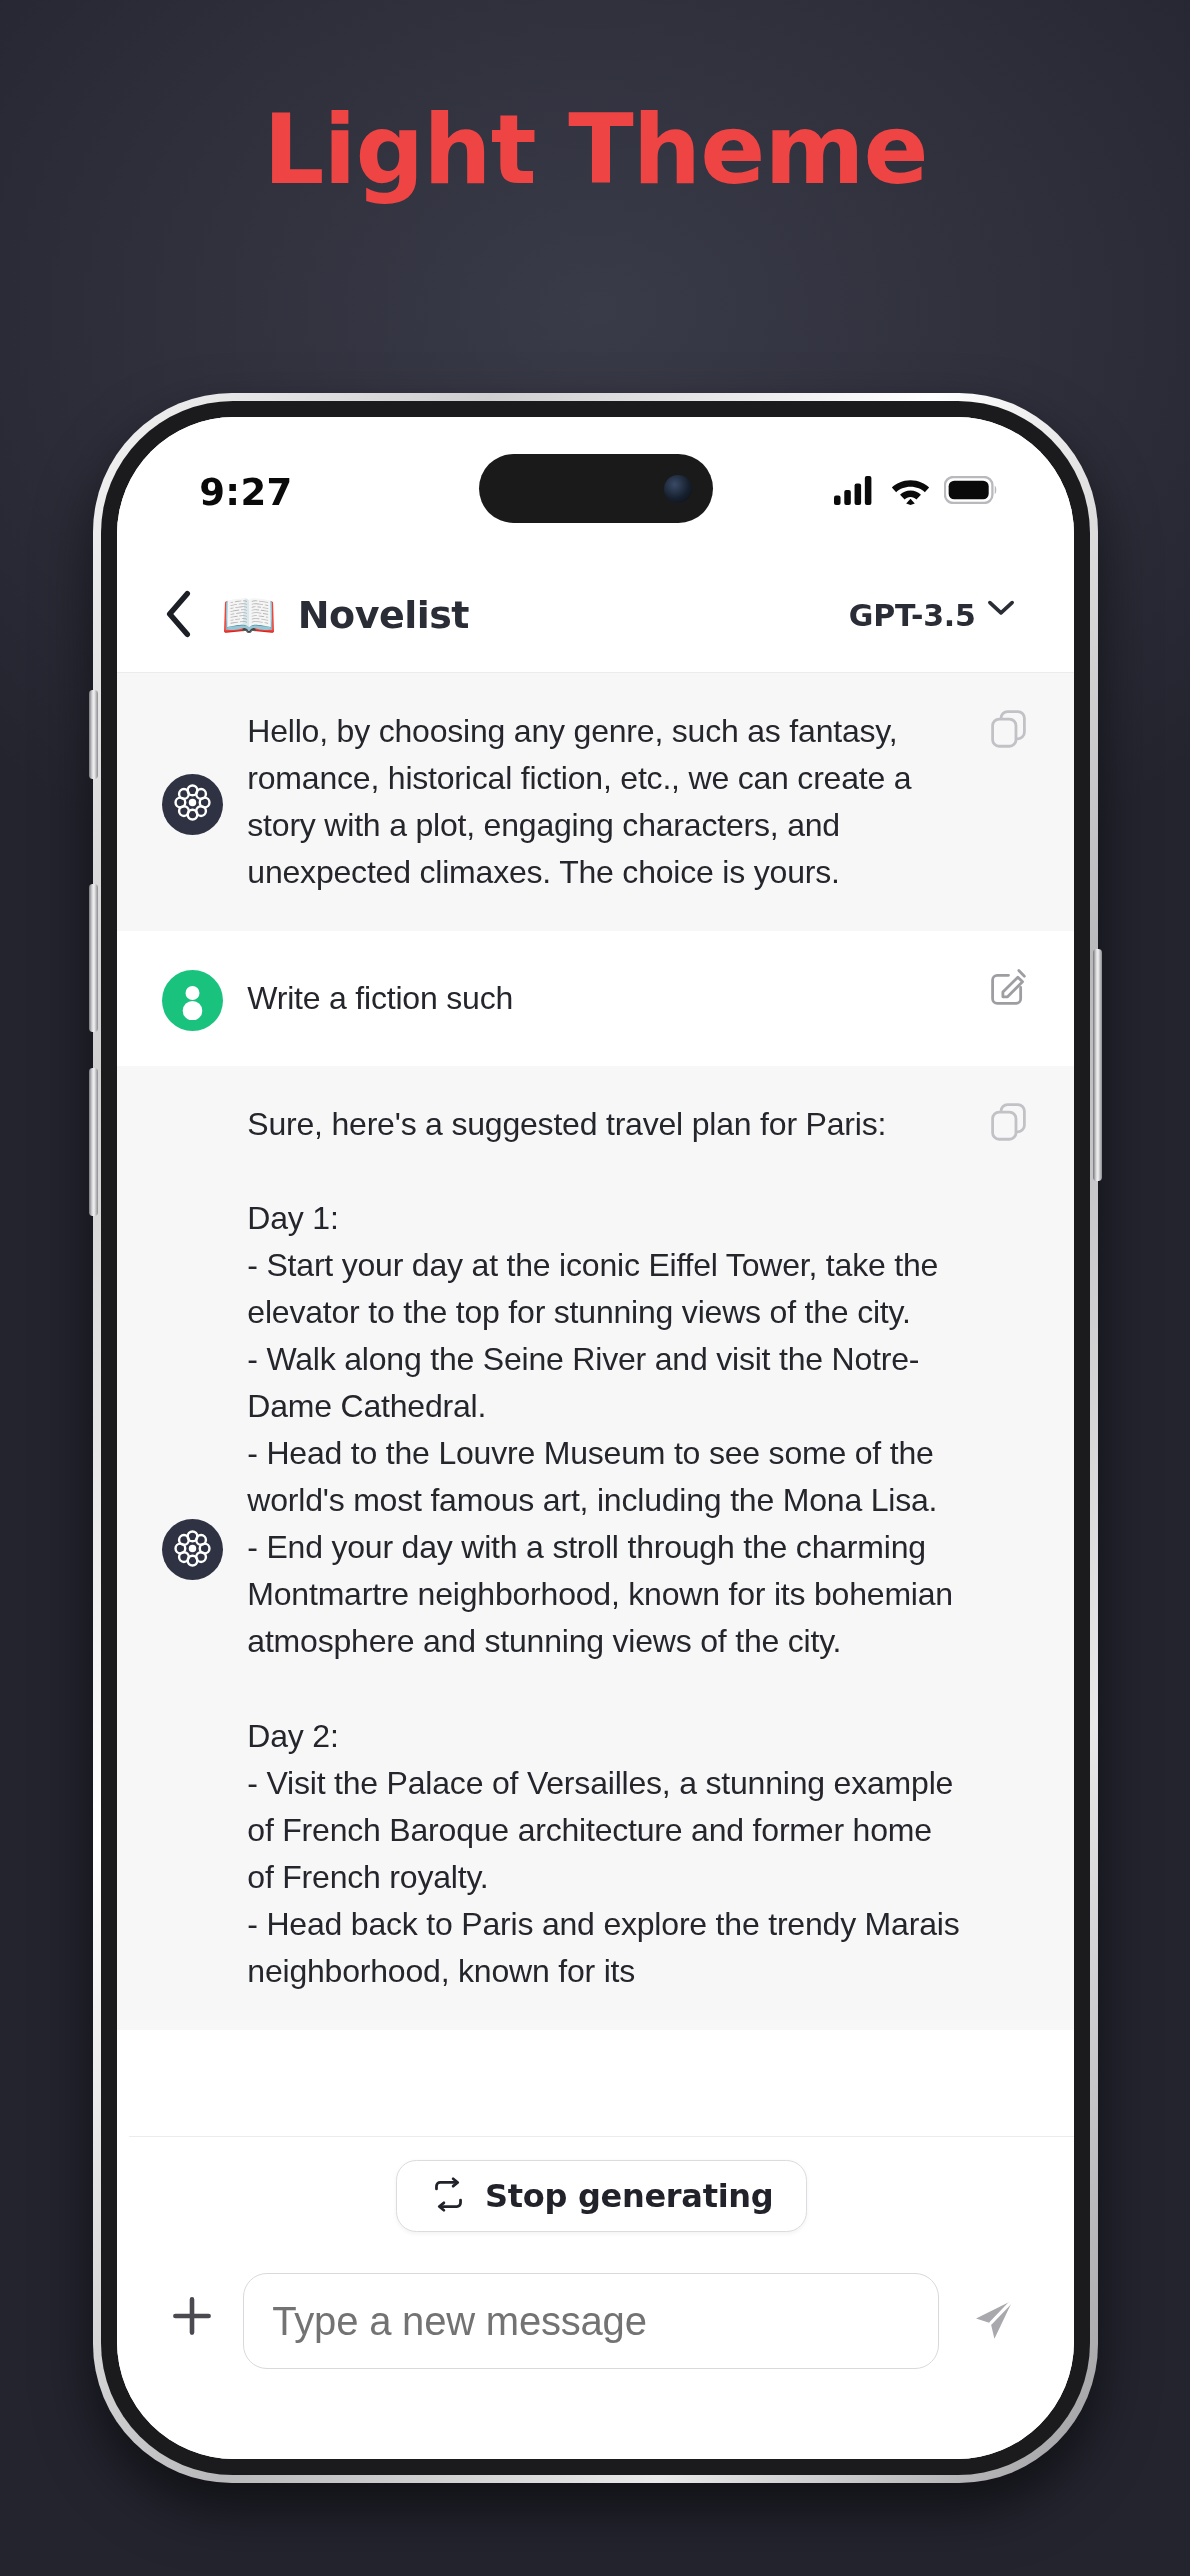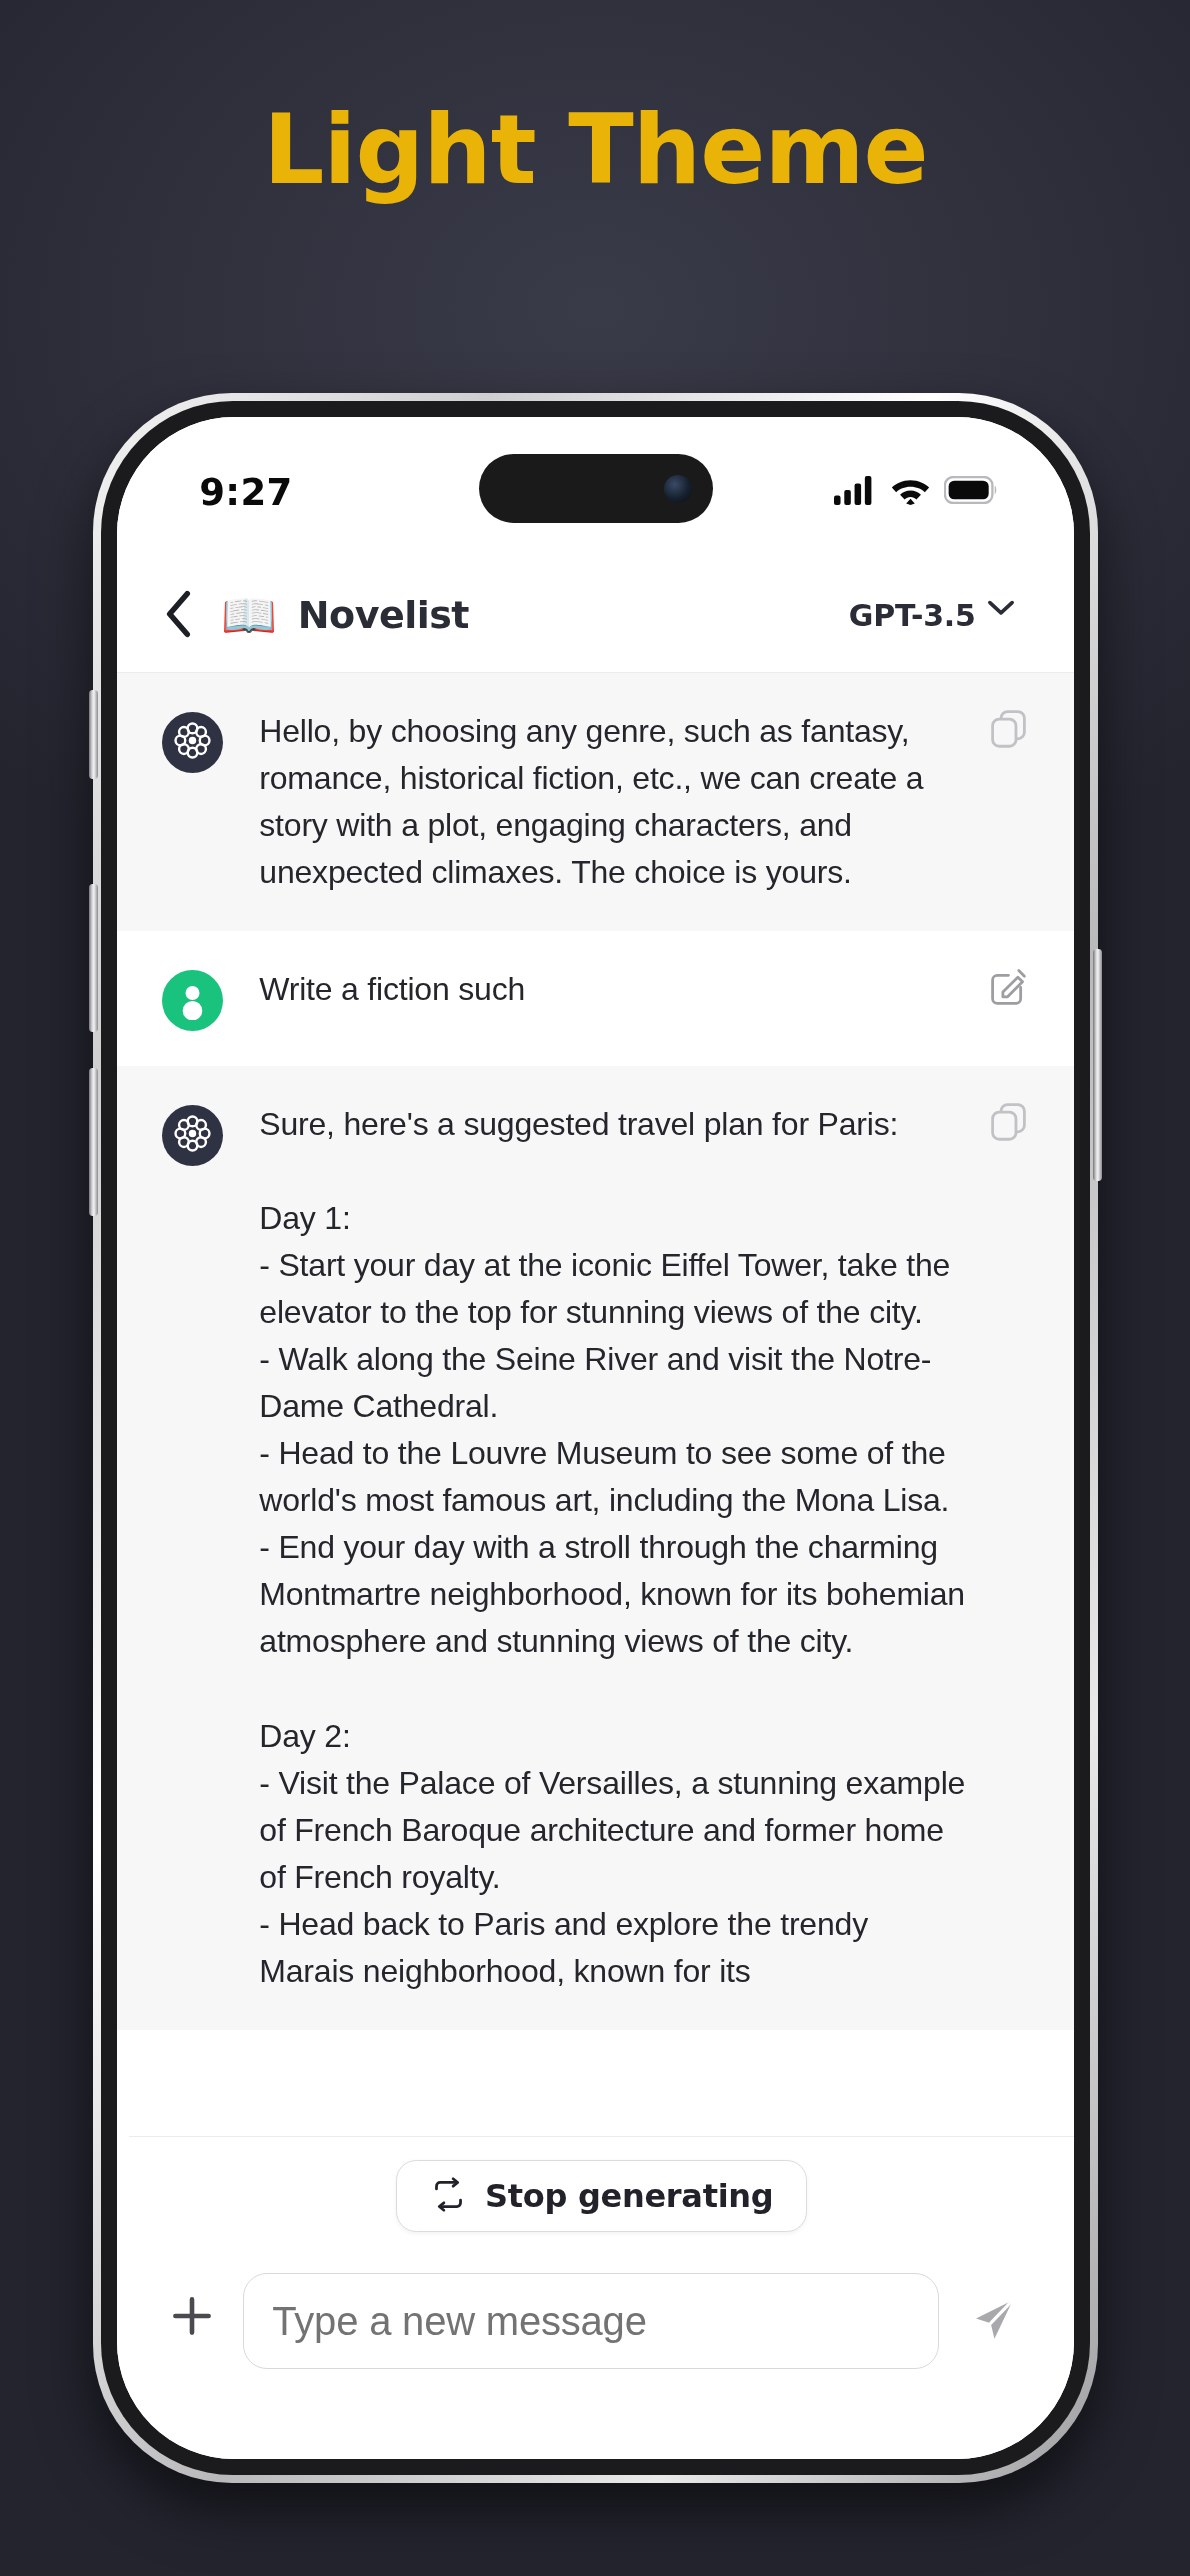--- a/index.html
+++ b/index.html
@@ -19,21 +19,21 @@
     position: relative;
   }
 
   
   .poster-title {
     position: absolute;
     top: 100px;
     left: 0;
     width: 1191px;
     text-align: center;
-    color: #eab308;
+    color: #ef4444;
     font-size: 96px;
     font-weight: 700;
     letter-spacing: -0.9px;
     line-height: 1.05;
     font-family: "DejaVu Sans", sans-serif;
   }
 
   
   .phone-frame {
     position: absolute;
@@ -168,22 +168,23 @@
 
   
   .chat-scroll {
     flex: 1 1 auto;
     overflow: hidden;
     background: #ffffff;
   }
   .msg {
     position: relative;
     display: flex;
-    gap: 36px;
+    gap: 24px;
     padding: 35px 52px 35px 45px;
+    align-items: center;
   }
   .msg.assistant { background: #f7f7f8; }
   .msg.user { background: #ffffff; }
 
   .avatar {
     flex: 0 0 61px;
     width: 61px;
     height: 61px;
     border-radius: 50%;
     display: flex;

